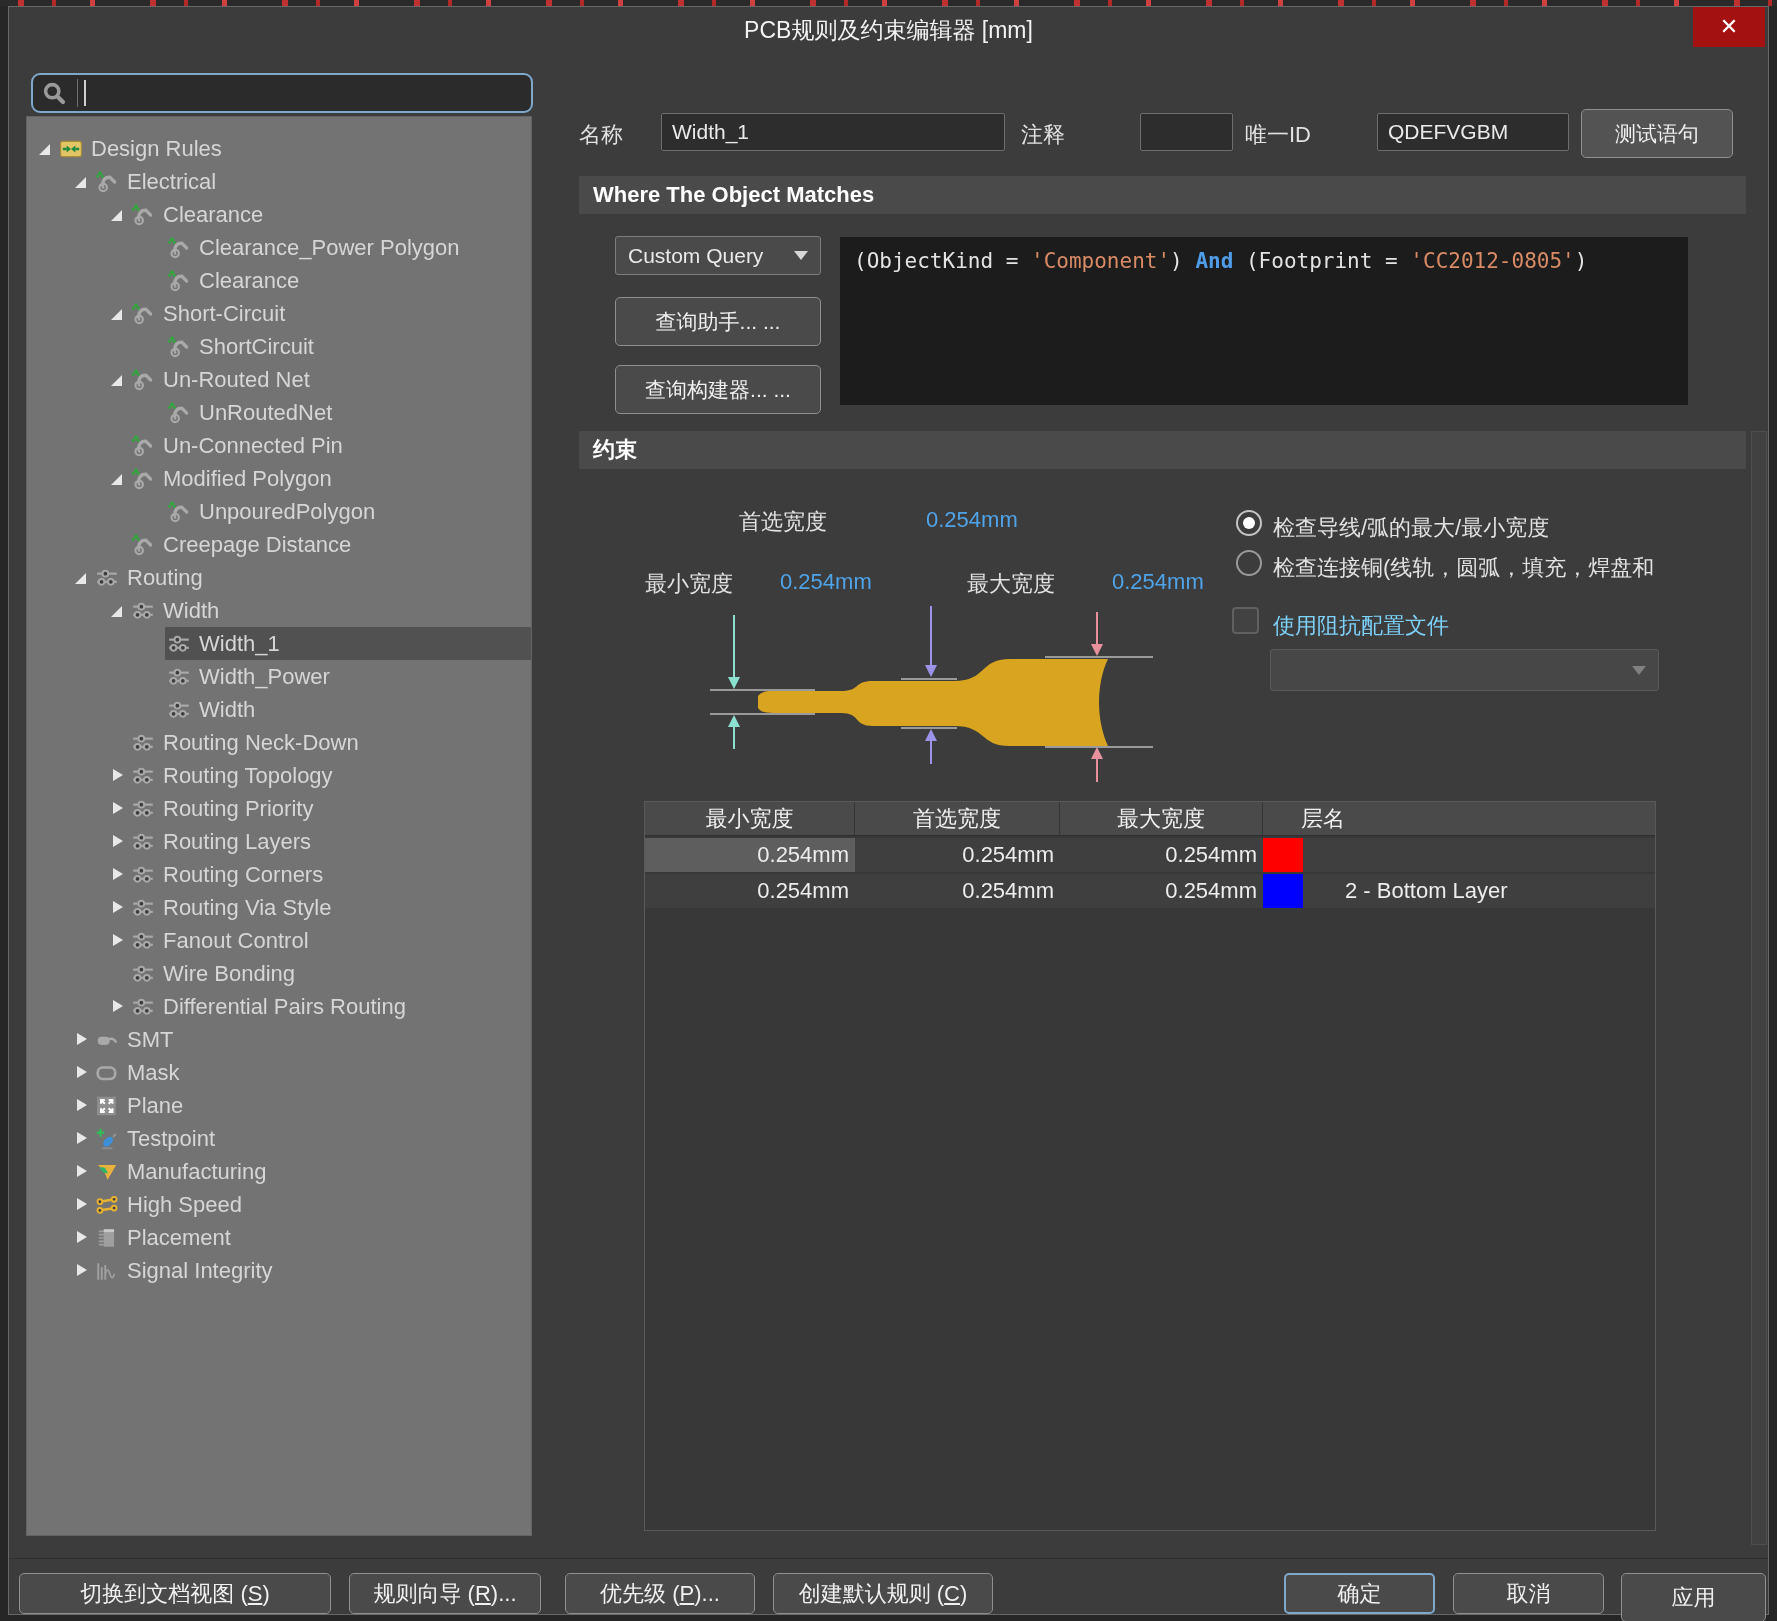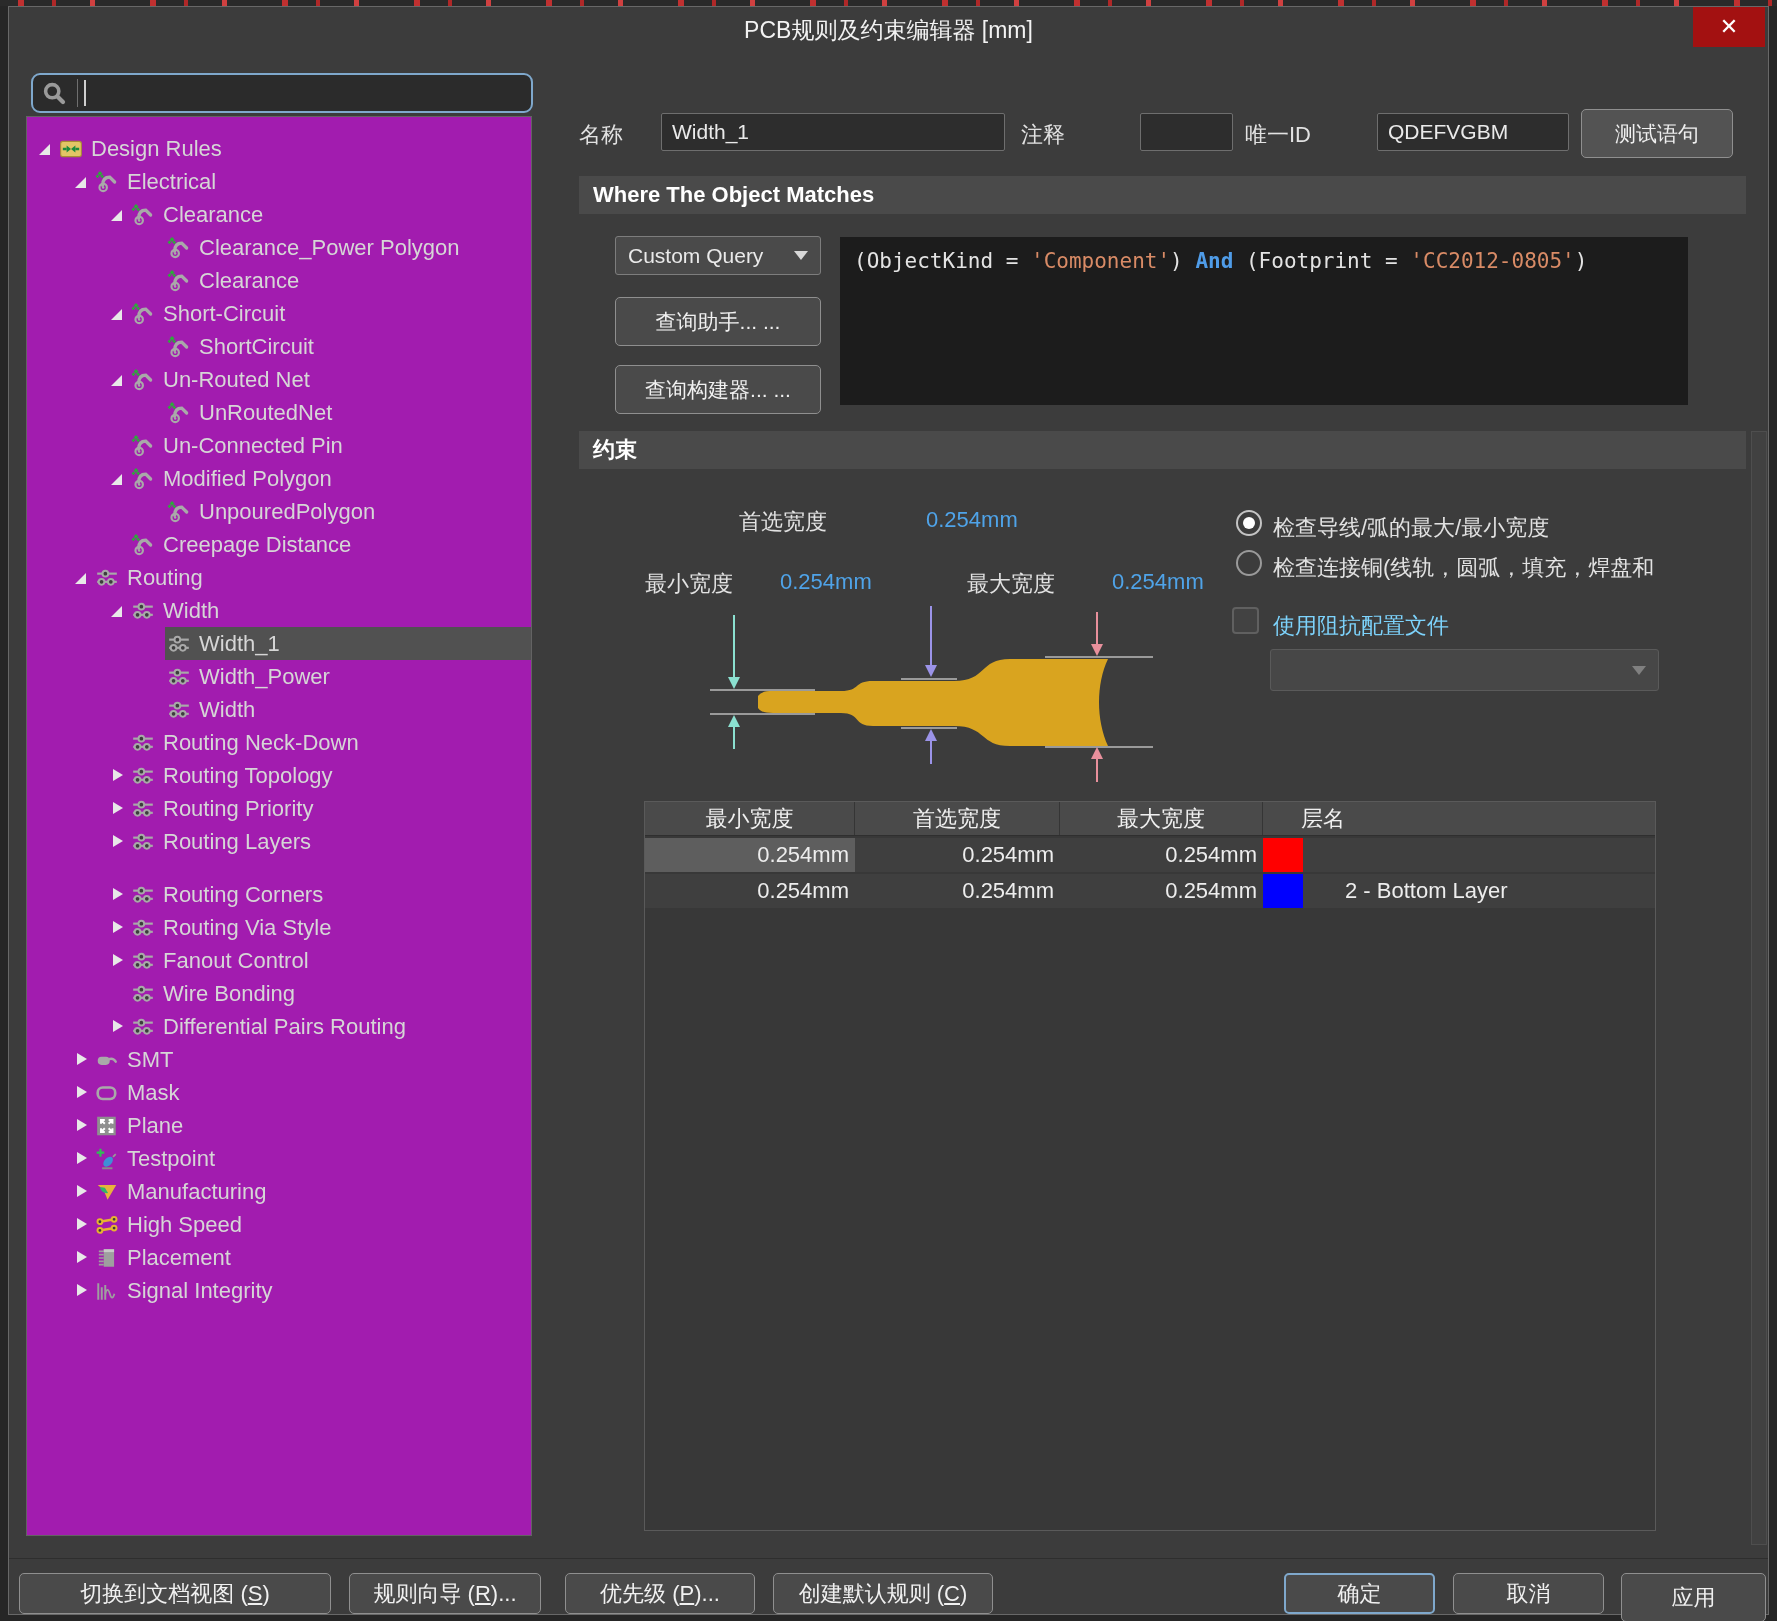--- a/index.html
+++ b/index.html
@@ -38,21 +38,21 @@
     background:#2B2B2B;border:2px solid #7FA8CC;border-radius:9px;
     display:flex;align-items:center;padding:0 8px;
   }
   .search-box .icon{width:26px;height:26px;flex:none;}
   .search-divider{width:1px;height:28px;background:#6F6F6F;margin:0 0 0 10px;flex:none;}
   .search-caret{width:2px;height:26px;background:#CFCFCF;margin-left:6px;flex:none;}
   .search-input{flex:1;background:transparent;border:none;outline:none;color:#E8E8E8;font-size:20px;}
   
   .tree-panel{
     position:absolute;left:17px;top:109px;width:506px;height:1420px;box-sizing:border-box;
-    background:#a21caf;border:1px solid #636363;overflow:hidden;padding-top:15px;
+    background:#737373;border:1px solid #636363;overflow:hidden;padding-top:15px;
   }
   .tree-row{height:33px;display:flex;align-items:center;font-size:22px;color:#D6D6D6;white-space:nowrap;}
   .tree-exp{width:22px;height:22px;flex:none;position:relative;}
   .tree-exp.expanded::after{
     content:"";position:absolute;left:4px;top:6px;width:0;height:0;
     border-bottom:11px solid #E8E8E8;border-left:11px solid transparent;
   }
   .tree-exp.collapsed::after{
     content:"";position:absolute;left:6px;top:4px;width:0;height:0;
     border-left:10px solid #E8E8E8;border-top:6px solid transparent;border-bottom:6px solid transparent;
@@ -522,21 +522,21 @@
               <path d="M2 7 H20" stroke-width="2"></path>
               <circle cx="9.5" cy="7" r="2.6" fill="#3C3C3C" stroke-width="1.8"></circle>
               <path d="M2 14.5 H20" stroke-width="2"></path>
               <circle cx="6" cy="14.5" r="2.6" fill="#3C3C3C" stroke-width="1.8"></circle>
               <circle cx="14.5" cy="14.5" r="2.6" fill="#3C3C3C" stroke-width="1.8"></circle>
             </svg>
           </span>
           <span class="tree-label">Routing Layers</span>
         </span>
       </div>
-      <div class="tree-row" style="padding-left: 80px; margin-top: 20px;">
+      <div class="tree-row" style="padding-left: 80px;">
         <span class="tree-exp collapsed"></span>
         <span class="tree-content">
           <span class="tree-icon">
             <svg viewBox="0 0 22 22" fill="none" stroke="#A9A9A9">
               <path d="M2 7 H20" stroke-width="2"></path>
               <circle cx="9.5" cy="7" r="2.6" fill="#3C3C3C" stroke-width="1.8"></circle>
               <path d="M2 14.5 H20" stroke-width="2"></path>
               <circle cx="6" cy="14.5" r="2.6" fill="#3C3C3C" stroke-width="1.8"></circle>
               <circle cx="14.5" cy="14.5" r="2.6" fill="#3C3C3C" stroke-width="1.8"></circle>
             </svg>

